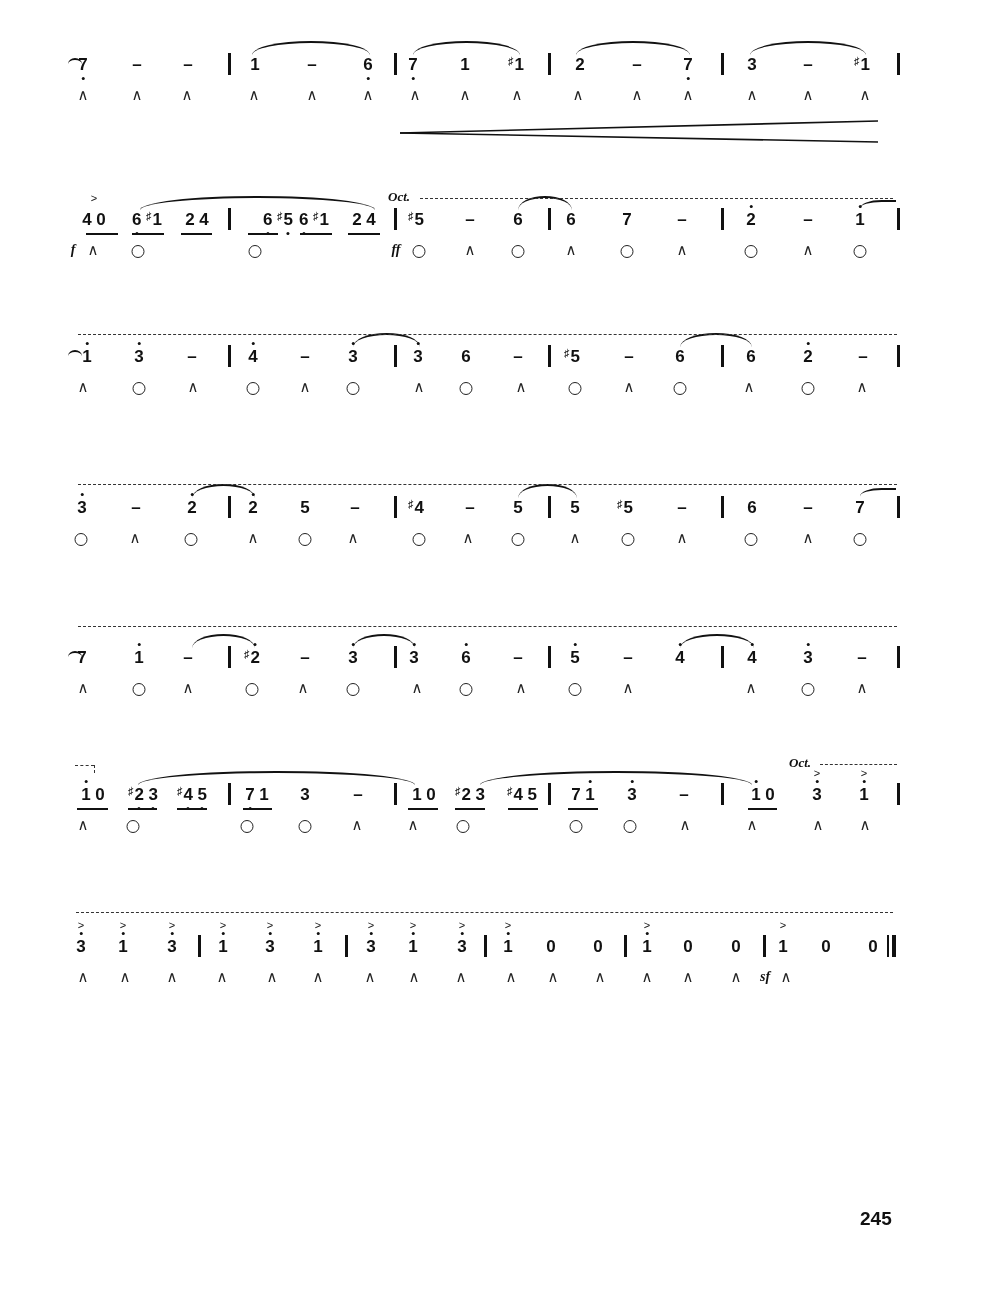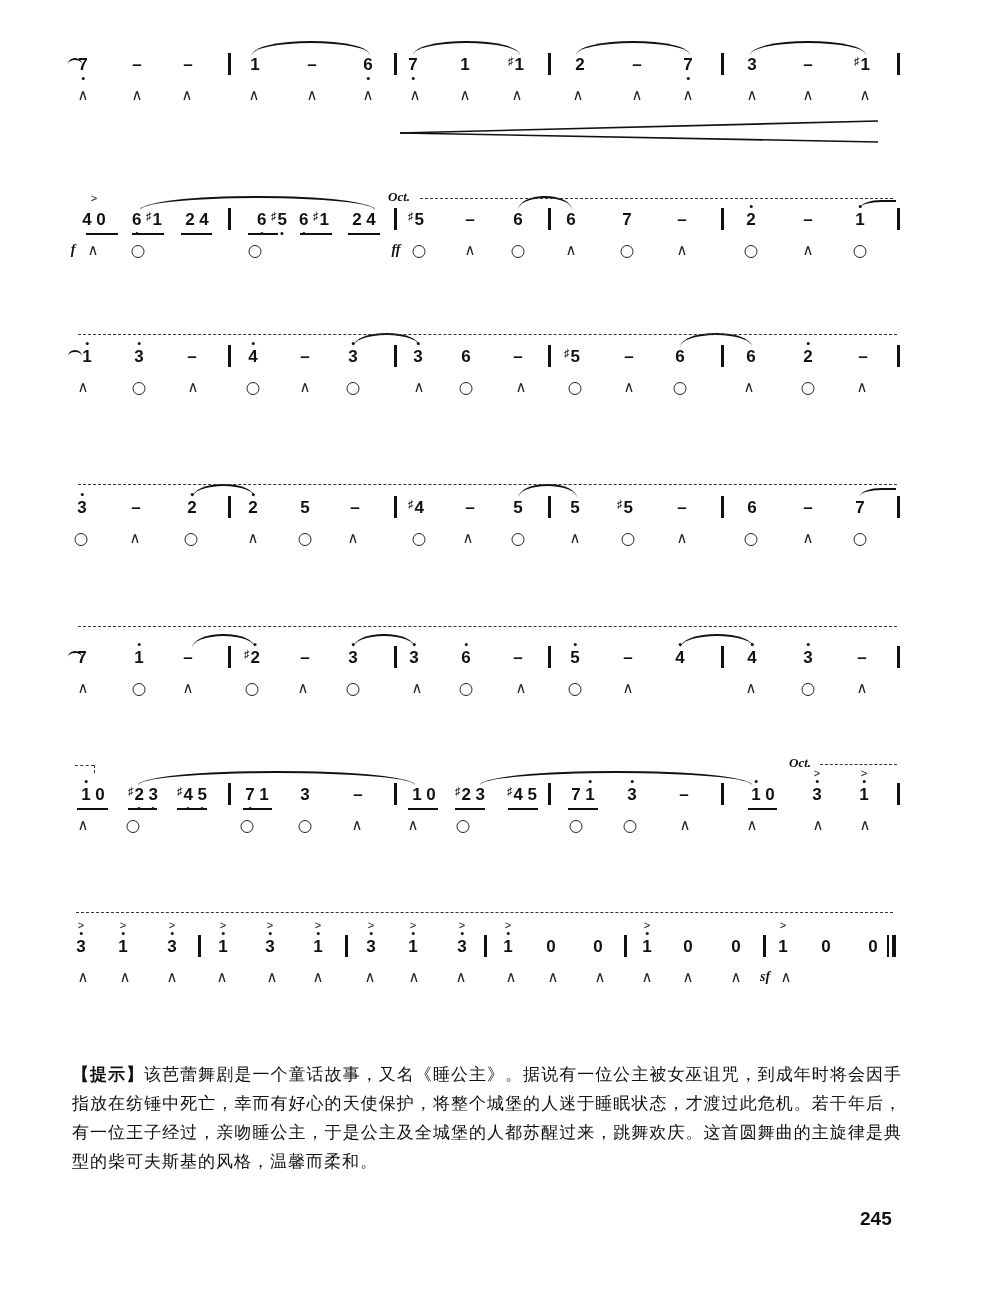--- a/index.html
+++ b/index.html
@@ -77,21 +77,21 @@
       <div class="slur" style="left: 413px; width: 107px; top: 41px;"></div>
       <div class="slur" style="left: 576px; width: 114px; top: 41px;"></div>
       <div class="slur" style="left: 750px; width: 116px; top: 41px;"></div>
       <div class="tie-end" style="left: 68px; top: 58px;"></div>
       <div class="note" style="left: 94px; top: 210px;"><span class="num">4</span> <span class="num">0</span><div class="accent">&gt;</div></div>
       <div class="underline" style="left: 86px; width: 32px; top: 233px;"></div>
       <div class="note" style="left: 147px; top: 210px;"><span class="num">6<div class="dot-bot"></div></span> <span class="sharp">♯</span><span class="num">1</span></div>
       <div class="underline" style="left: 132px; width: 32px; top: 233px;"></div>
       <div class="note" style="left: 197px; top: 210px;"><span class="num">2</span> <span class="num">4</span></div>
       <div class="underline" style="left: 181px; width: 31px; top: 233px;"></div>
-      <div class="note" style="left: 272px; top: 210px;"><span class="num">6<div class="dot-bot"></div></span> <span class="sharp">♯</span><span class="num">5<div class="dot-bot"></div></span></div>
+      <div class="note" style="left: 278px; top: 210px;"><span class="num">6<div class="dot-bot"></div></span> <span class="sharp">♯</span><span class="num">5<div class="dot-bot"></div></span></div>
       <div class="underline" style="left: 248px; width: 30px; top: 233px;"></div>
       <div class="note" style="left: 314px; top: 210px;"><span class="num">6<div class="dot-bot"></div></span> <span class="sharp">♯</span><span class="num">1</span></div>
       <div class="underline" style="left: 300px; width: 32px; top: 233px;"></div>
       <div class="note" style="left: 364px; top: 210px;"><span class="num">2</span> <span class="num">4</span></div>
       <div class="underline" style="left: 348px; width: 32px; top: 233px;"></div>
       <div class="note" style="left: 416px; top: 210px;"><span class="sharp">♯</span><span class="num">5</span></div>
       <div class="note" style="left: 470px; top: 210px;"><span class="num">–</span></div>
       <div class="note" style="left: 518px; top: 210px;"><span class="num">6</span></div>
       <div class="note" style="left: 571px; top: 210px;"><span class="num">6</span></div>
       <div class="note" style="left: 627px; top: 210px;"><span class="num">7</span></div>
@@ -328,17 +328,14 @@
       <div class="mark" style="left: 688px; top: 969px;">∧</div>
       <div class="mark" style="left: 736px; top: 969px;">∧</div>
       <div class="mark" style="left: 786px; top: 969px;">∧</div>
       <div class="dyn" style="left: 765px; top: 969px;">sf</div>
       <div class="octline" style="left: 76px; width: 817px; top: 912px;"></div>
     </div>
   <svg class="hairpin" id="hairpin" width="981" height="160" style="left:0;top:0;">
       <line x1="400" y1="133" x2="878" y2="121" stroke="#111" stroke-width="1.6"></line>
 <line x1="400" y1="133" x2="878" y2="142" stroke="#111" stroke-width="1.6"></line>
     </svg>
-  <div class="tip">
-    <span style="font-weight:bold;">【提示】</span><span>该芭蕾舞剧是一个童话故事，又名《睡公主》。据说有一位公主被女巫诅咒，到成年时将会因手指放在纺锤中死亡，幸而有好心的天使保护，将整个城堡的人迷于睡眠状态，才渡过此危机。若干年后，有一位王子经过，亲吻睡公主，于是公主及全城堡的人都苏醒过来，跳舞欢庆。这首圆舞曲的主旋律是典型的柴可夫斯基的风格，温馨而柔和。</span>
-  </div>
   <div class="pagenum">245</div>
 </div>
 
 </body></html>

